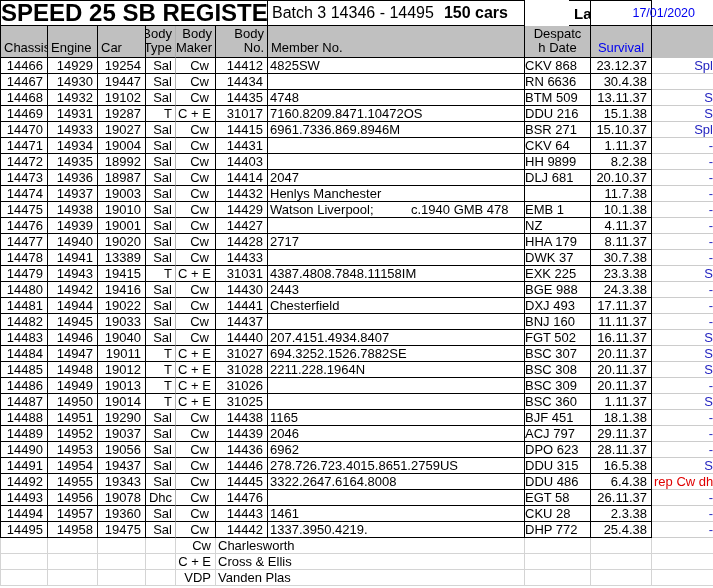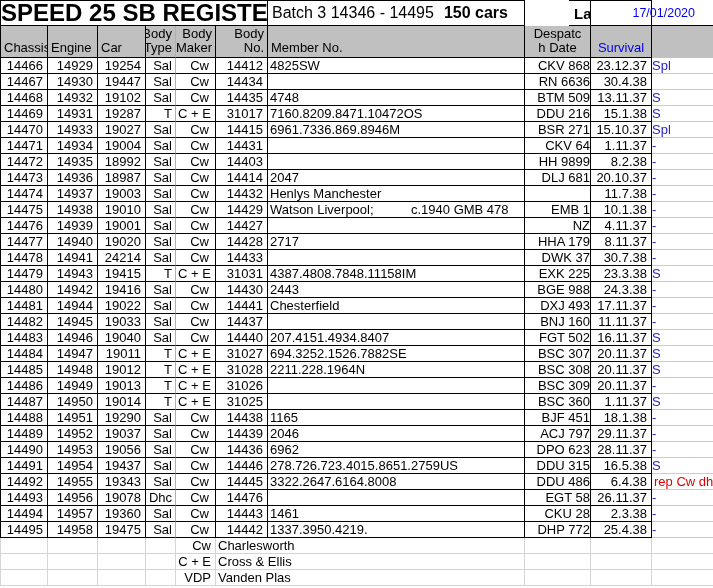--- a/index.html
+++ b/index.html
@@ -44,24 +44,24 @@
   .trow { height:16px; }
   .tc { border-right:1px solid #000; border-bottom:1px solid #000;
         font-size:13px; line-height:15px; overflow:hidden; white-space:nowrap;
         padding:0 4px 0 2px; }
   .tc.c1 { border-left:1px solid #000; text-align:right; }
   .tc.c2,.tc.c3,.tc.c6 { text-align:right; }
   .tc.c4 { text-align:right; border-right-color:#b0b0b0; padding-right:3px; }
   .tc.c5 { text-align:right; padding-right:6px; }
   .tc.c7 { text-align:left; position:relative; padding-left:2px; }
   .tc.c7 .note { position:absolute; left:143px; top:0; }
-  .tc.c8 { text-align:right; padding:0; }
+  .tc.c8 { text-align:left; padding:0; }
   .tc.c9 { text-align:right; padding-right:4px; }
   .tc.c10 { border-right:none; border-bottom:1px solid #cccccc;
-            color:#2525c0; text-align:left; padding:0; }
+            color:#2525c0; text-align:right; padding:0; }
   .tc.c10.red { color:#e00000; text-align:left; padding-left:2px; }
 
   
   .frow { height:16px; }
   .fc { border-right:1px solid #d4d4d4; border-bottom:1px solid #d4d4d4;
         font-size:13px; line-height:15px; white-space:nowrap; overflow:hidden; }
   .fc.c1 { border-left:1px solid #d4d4d4; }
   .fc.abbr { text-align:right; padding-right:4px; }
   .fc.name { grid-column:6/8; padding-left:2px; }
   .fc.c10 { border-right:none; }
@@ -239,21 +239,21 @@
         <div class="tc c5">Cw</div>
         <div class="tc c6">14428</div>
         <div class="tc c7"><span>2717</span></div>
         <div class="tc c8">HHA 179</div>
         <div class="tc c9">8.11.37</div>
         <div class="tc c10">-</div>
       </div>
       <div class="grid trow">
         <div class="tc c1">14478</div>
         <div class="tc c2">14941</div>
-        <div class="tc c3">24214</div>
+        <div class="tc c3">13389</div>
         <div class="tc c4">Sal</div>
         <div class="tc c5">Cw</div>
         <div class="tc c6">14433</div>
         <div class="tc c7"><span></span></div>
         <div class="tc c8">DWK 37</div>
         <div class="tc c9">30.7.38</div>
         <div class="tc c10">-</div>
       </div>
       <div class="grid trow">
         <div class="tc c1">14479</div>

